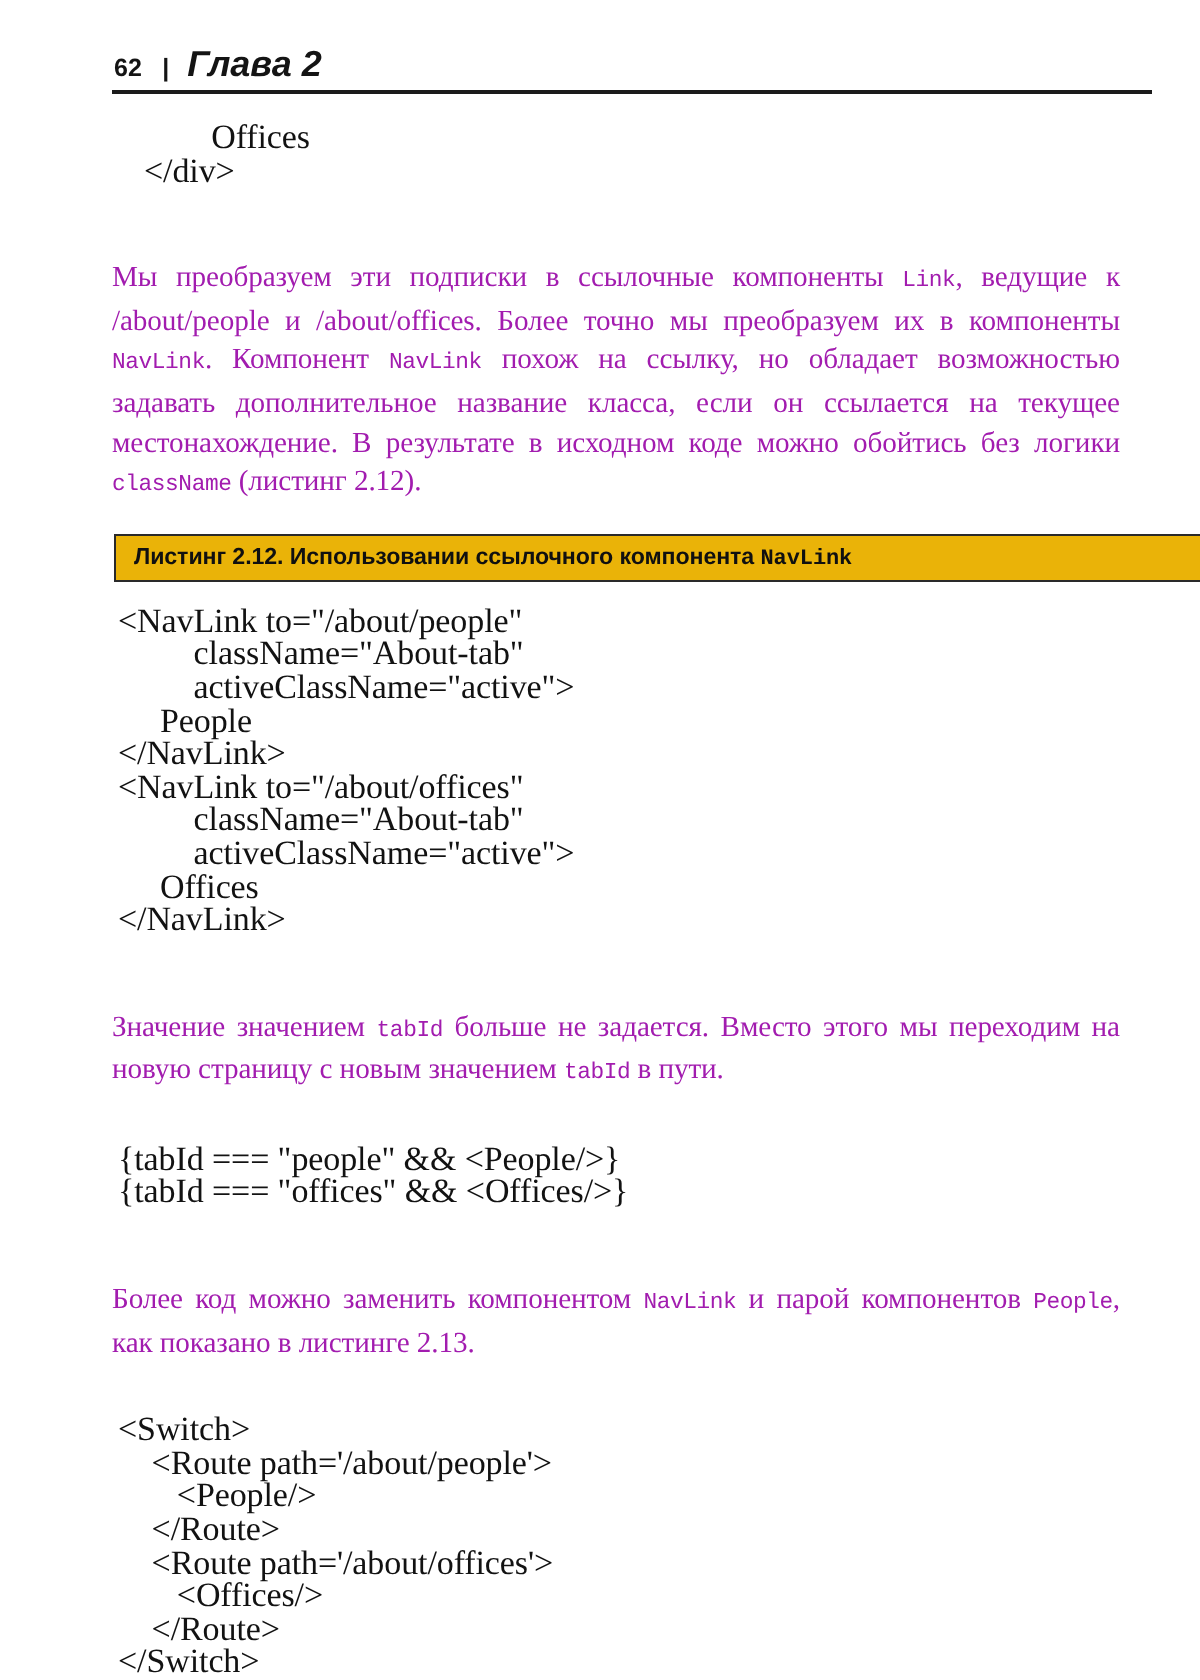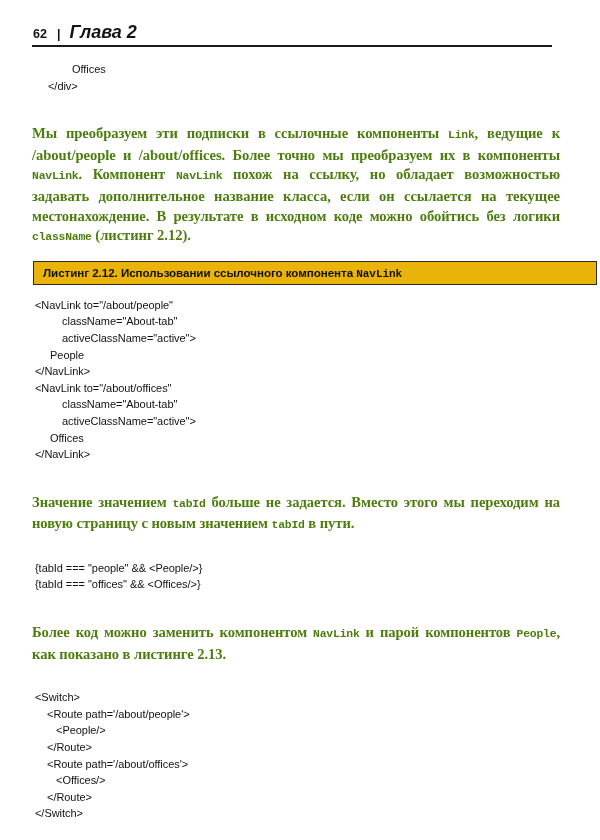--- a/index.html
+++ b/index.html
@@ -15,21 +15,21 @@
     font-family: "Liberation Serif", "DejaVu Serif", serif;
     color: #0d0d0d;
     position: relative;
   }
   .page {
     position: absolute;
     left: 0; top: 0;
     width: 600px;
     height: 840px;
     box-sizing: border-box;
-    padding: 22px 40px 20px 32px;
+    padding: 22px 40px 20px 56px;
     border-radius: 23px;
   }
 
   
   .running-head {
     display: flex;
     align-items: baseline;
     height: 20px;
     padding-left: 1px;
   }
@@ -56,41 +56,40 @@
   }
   .head-rule {
     margin-top: 3px;
     width: 520px;
     height: 2px;
     background: #1b1b1b;
   }
 
   
   .code {
-    font-family: Liberation Sans, sans-serif;
-    font-size: 11px;
+    font-family: Liberation Serif, serif;
+    font-size: 17px;
     line-height: 16.6px;
     color: #121212;
     white-space: pre;
     letter-spacing: -0.05px;
   }
   .code-top { margin-top: 14px; padding-left: 16px; }
   .code-listing { margin-top: 12px; padding-left: 3px; }
   .code-inline-block { margin-top: 11px; padding-left: 3px; }
 
   
   p.body {
     font-size: 14.6px;
     line-height: 19.6px;
     text-align: justify;
     margin: 0;
     padding: 0;
-    color: #4d7c0f;
+    color: #a21caf;
     letter-spacing: -0.05px;
-    font-weight: bold;
   }
   .gap-lg { height: 19px; }
   .gap-md { height: 13px; }
 
   code.inl {
     font-family: "Liberation Mono", "DejaVu Sans Mono", monospace;
     font-size: 11.4px;
     letter-spacing: -0.2px;
   }
 

